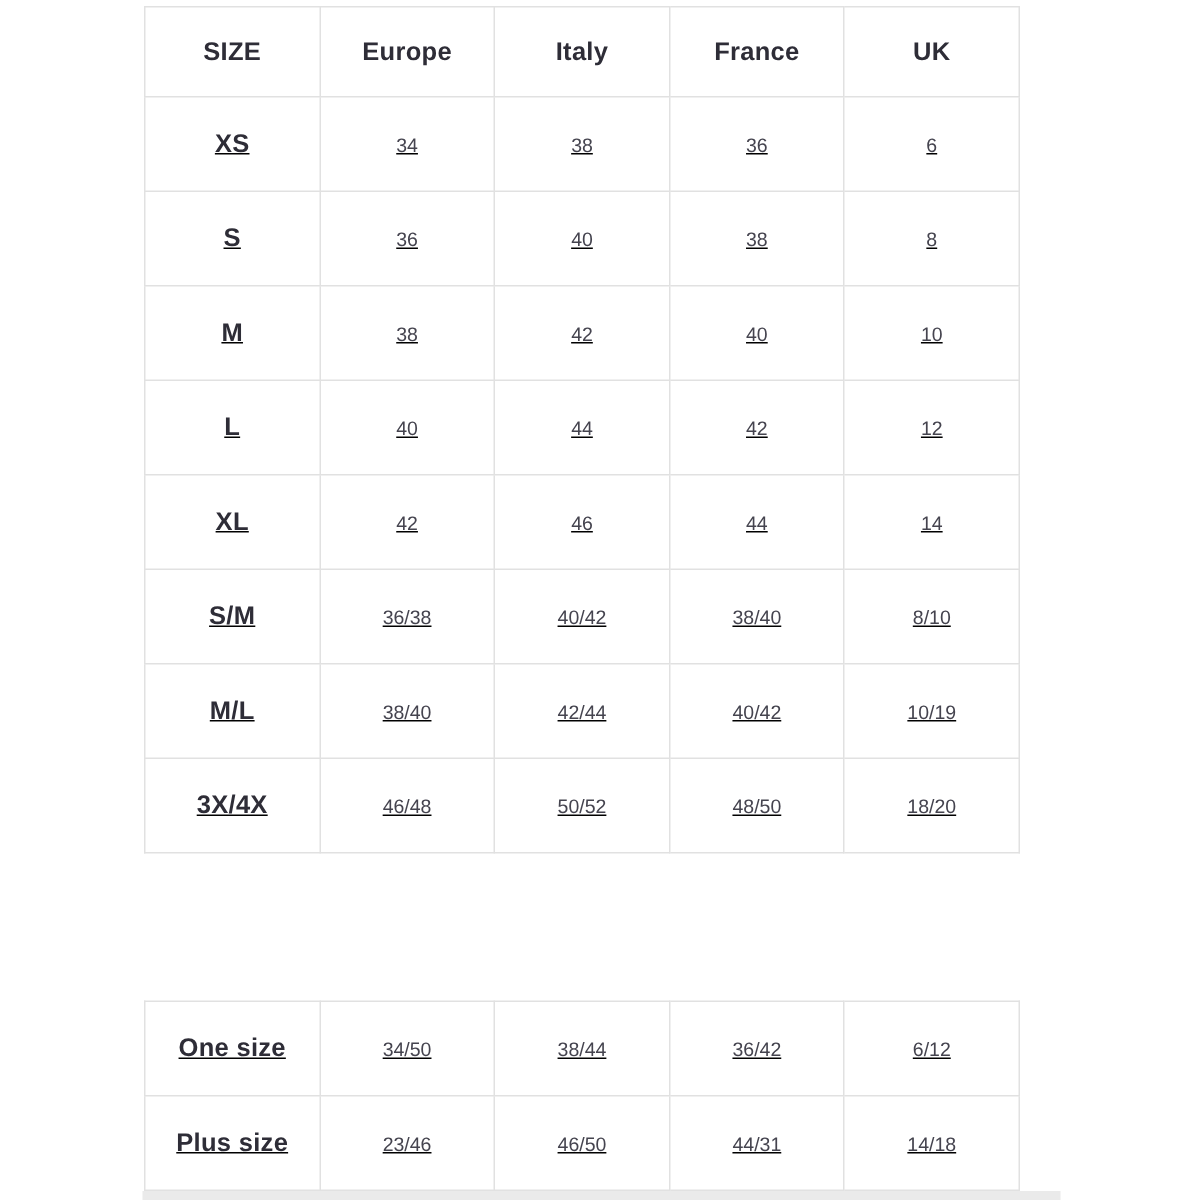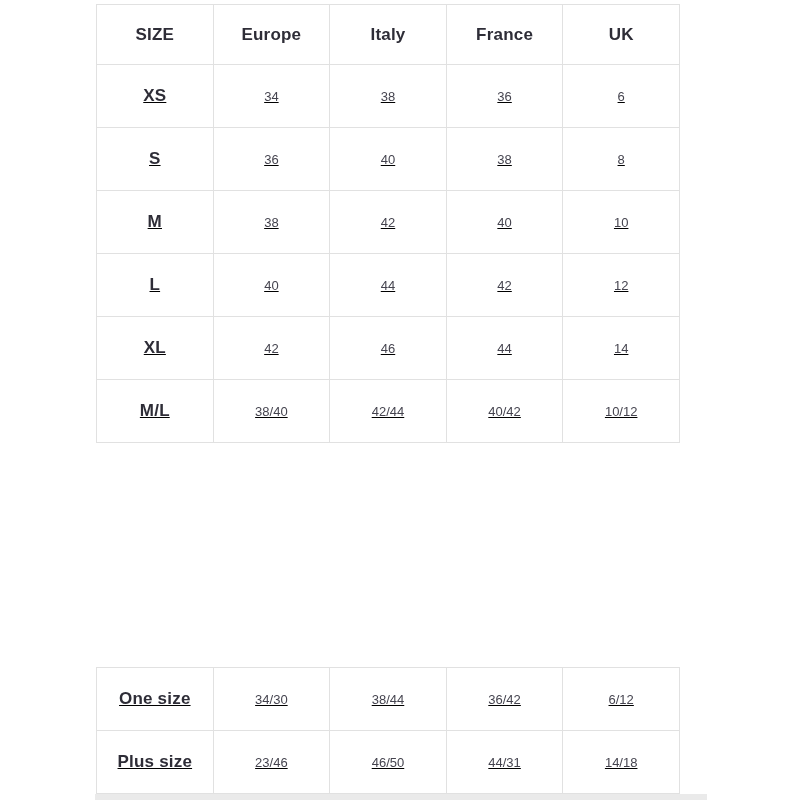--- a/index.html
+++ b/index.html
@@ -118,41 +118,55 @@
           <td>12</td>
         </tr>
         <tr>
           <th>XL</th>
           <td>42</td>
           <td>46</td>
           <td>44</td>
           <td>14</td>
         </tr>
         <tr>
+          <th>S/M</th>
+          <td>36/38</td>
+          <td>40/42</td>
+          <td>38/40</td>
+          <td>8/10</td>
+        </tr>
+        <tr>
           <th>M/L</th>
           <td>38/40</td>
           <td>42/44</td>
           <td>40/42</td>
-          <td>10/12</td>
+          <td>10/19</td>
+        </tr>
+        <tr>
+          <th>3X/4X</th>
+          <td>46/48</td>
+          <td>50/52</td>
+          <td>48/50</td>
+          <td>18/20</td>
         </tr>
       </tbody>
   </table>
 
   <table class="size-table special">
     <colgroup>
       <col style="width:20%">
         <col style="width:20%">
         <col style="width:20%">
         <col style="width:20%">
         <col style="width:20%">
     </colgroup>
     <tbody id="special-tbody">
         <tr>
           <th>One size</th>
-          <td>34/30</td>
+          <td>34/50</td>
           <td>38/44</td>
           <td>36/42</td>
           <td>6/12</td>
         </tr>
         <tr>
           <th>Plus size</th>
           <td>23/46</td>
           <td>46/50</td>
           <td>44/31</td>
           <td>14/18</td>

